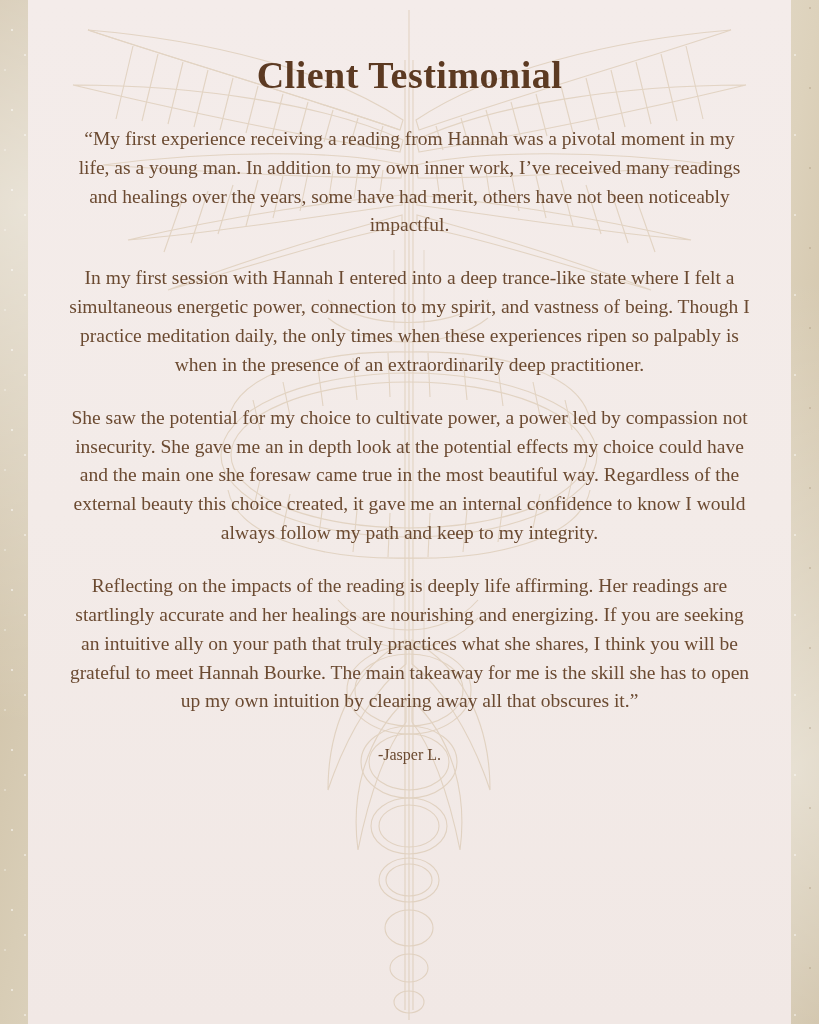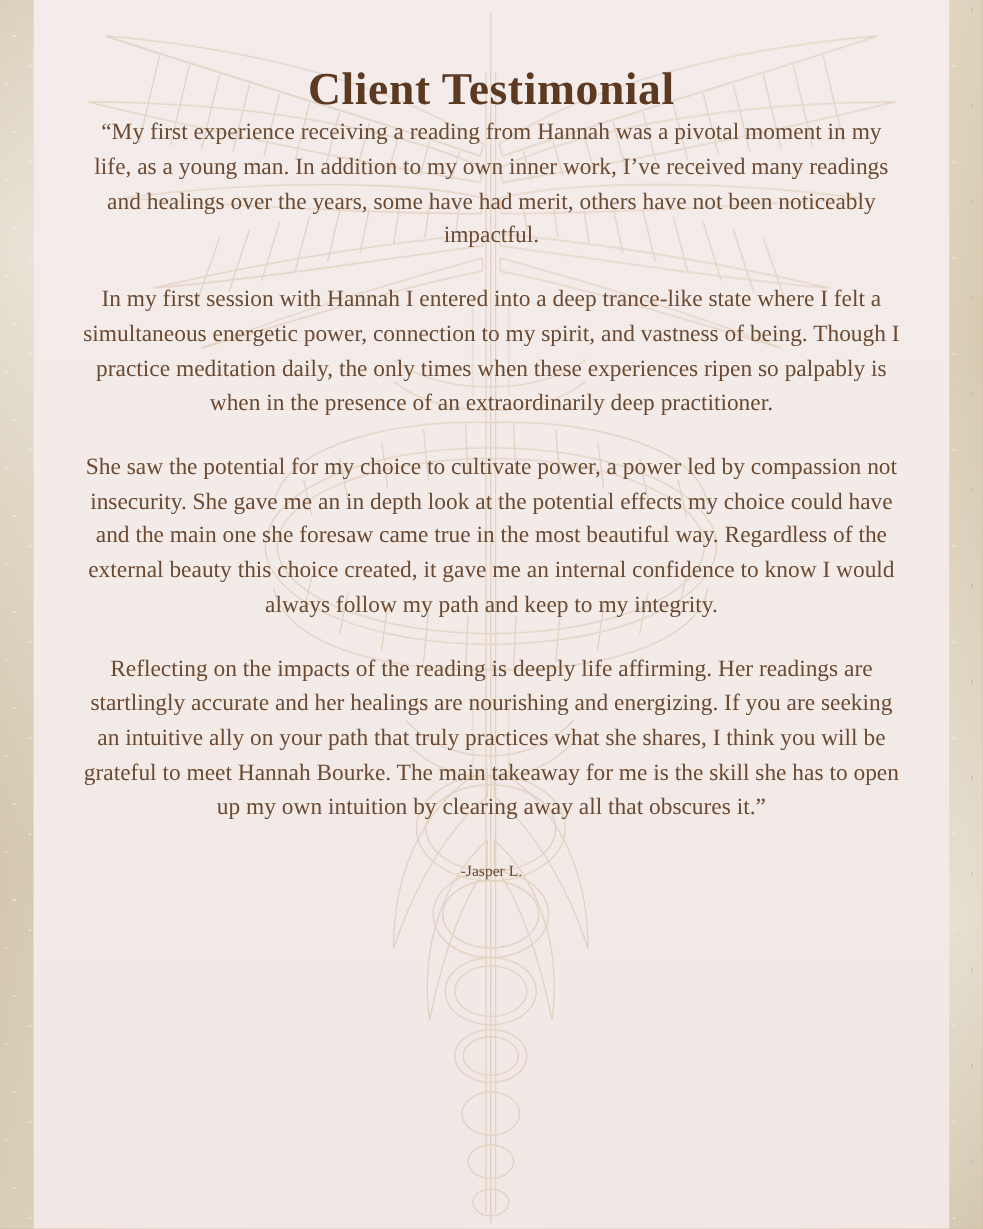--- a/index.html
+++ b/index.html
@@ -85,27 +85,27 @@
 
   .para {
     margin: 0;
     padding: 0 4px;
     font-size: 19.5px;
     line-height: 1.48;
     color: #6b4a31;
     text-align: center;
   }
 
-  .para.first { }
+  .para.first { margin-top: 28px; }
   .gap { height: 24px; }
   .gap-sm { height: 0px; }
 
   #signature {
     margin-top: 30px;
-    font-size: 13px;
+    font-size: 16px;
     color: #6b4a31;
   }
 </style>
 </head>
 <body>
 
 <div id="page">
 
   <div id="speckle"></div>
 

